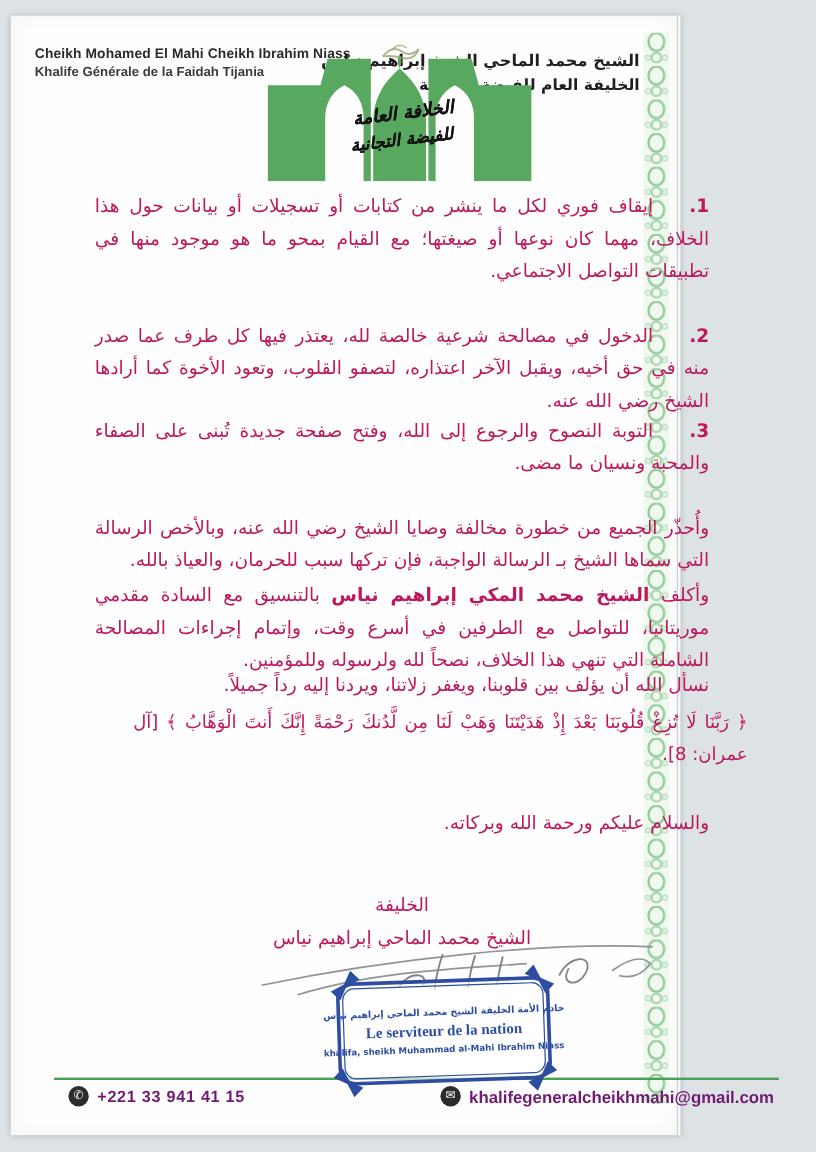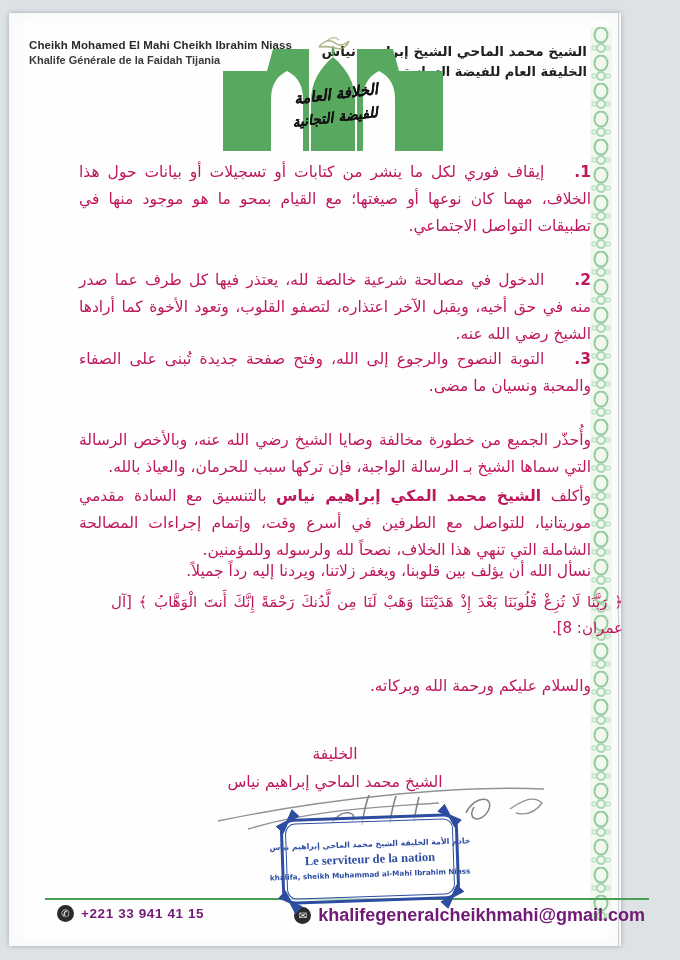--- a/index.html
+++ b/index.html
@@ -2,21 +2,21 @@
 <html lang="ar"><head>
 <meta charset="utf-8">
 <style>
   html,body{margin:0;padding:0;}
   body{
     width:680px;height:960px;position:relative;overflow:hidden;
     background:#dde2e5;
     font-family:"DejaVu Sans",sans-serif;
   }
   .page{
-    position:absolute;left:9px;top:13px;width:612px;height:933px;
+    position:absolute;left:9px;top:13px;width:558px;height:933px;
     background:#fefefe;
     box-shadow:0 0 5px rgba(60,70,80,.35), inset 0 0 18px rgba(120,130,140,.08);
   }
   .page-edge{position:absolute;top:0;right:2px;width:1px;height:100%;background:#c9ced2;}
   
   .ornament{position:absolute;top:14px;right:9px;width:22px;height:893px;}
   
   .hdr-left{position:absolute;left:20px;top:26px;color:#2a2a2a;font-family:"Liberation Sans",sans-serif;}
   .hdr-left .l1{font-size:11.5px;font-weight:bold;letter-spacing:.1px;}
   .hdr-left .l2{font-size:11px;font-weight:bold;color:#3a3a3a;margin-top:3px;}
@@ -65,21 +65,21 @@
   .footer{position:absolute;left:0;top:890px;width:646px;height:26px;font-family:"Liberation Sans",sans-serif;}
   .contact{position:absolute;display:flex;align-items:center;gap:7px;}
   .contact .icon{
     width:17px;height:17px;border-radius:50%;background:#2b2b2b;color:#fff;
     display:flex;align-items:center;justify-content:center;font-size:10px;line-height:1;
   }
   .phone{left:48px;top:2px;}
   .email{right:10px;top:2px;}
   .contact .txt{font-weight:bold;color:#701a75;}
   .phone .txt{font-size:13.5px;letter-spacing:.6px;}
-  .email .txt{font-size:18px;}
+  .email .txt{font-size:14px;}
 </style>
 </head>
 <body>
 
 <div class="page">
 
   <div class="ornament">
     <svg width="22" height="893">
       <defs>
         <pattern id="chain" width="22" height="28" patternUnits="userSpaceOnUse">

